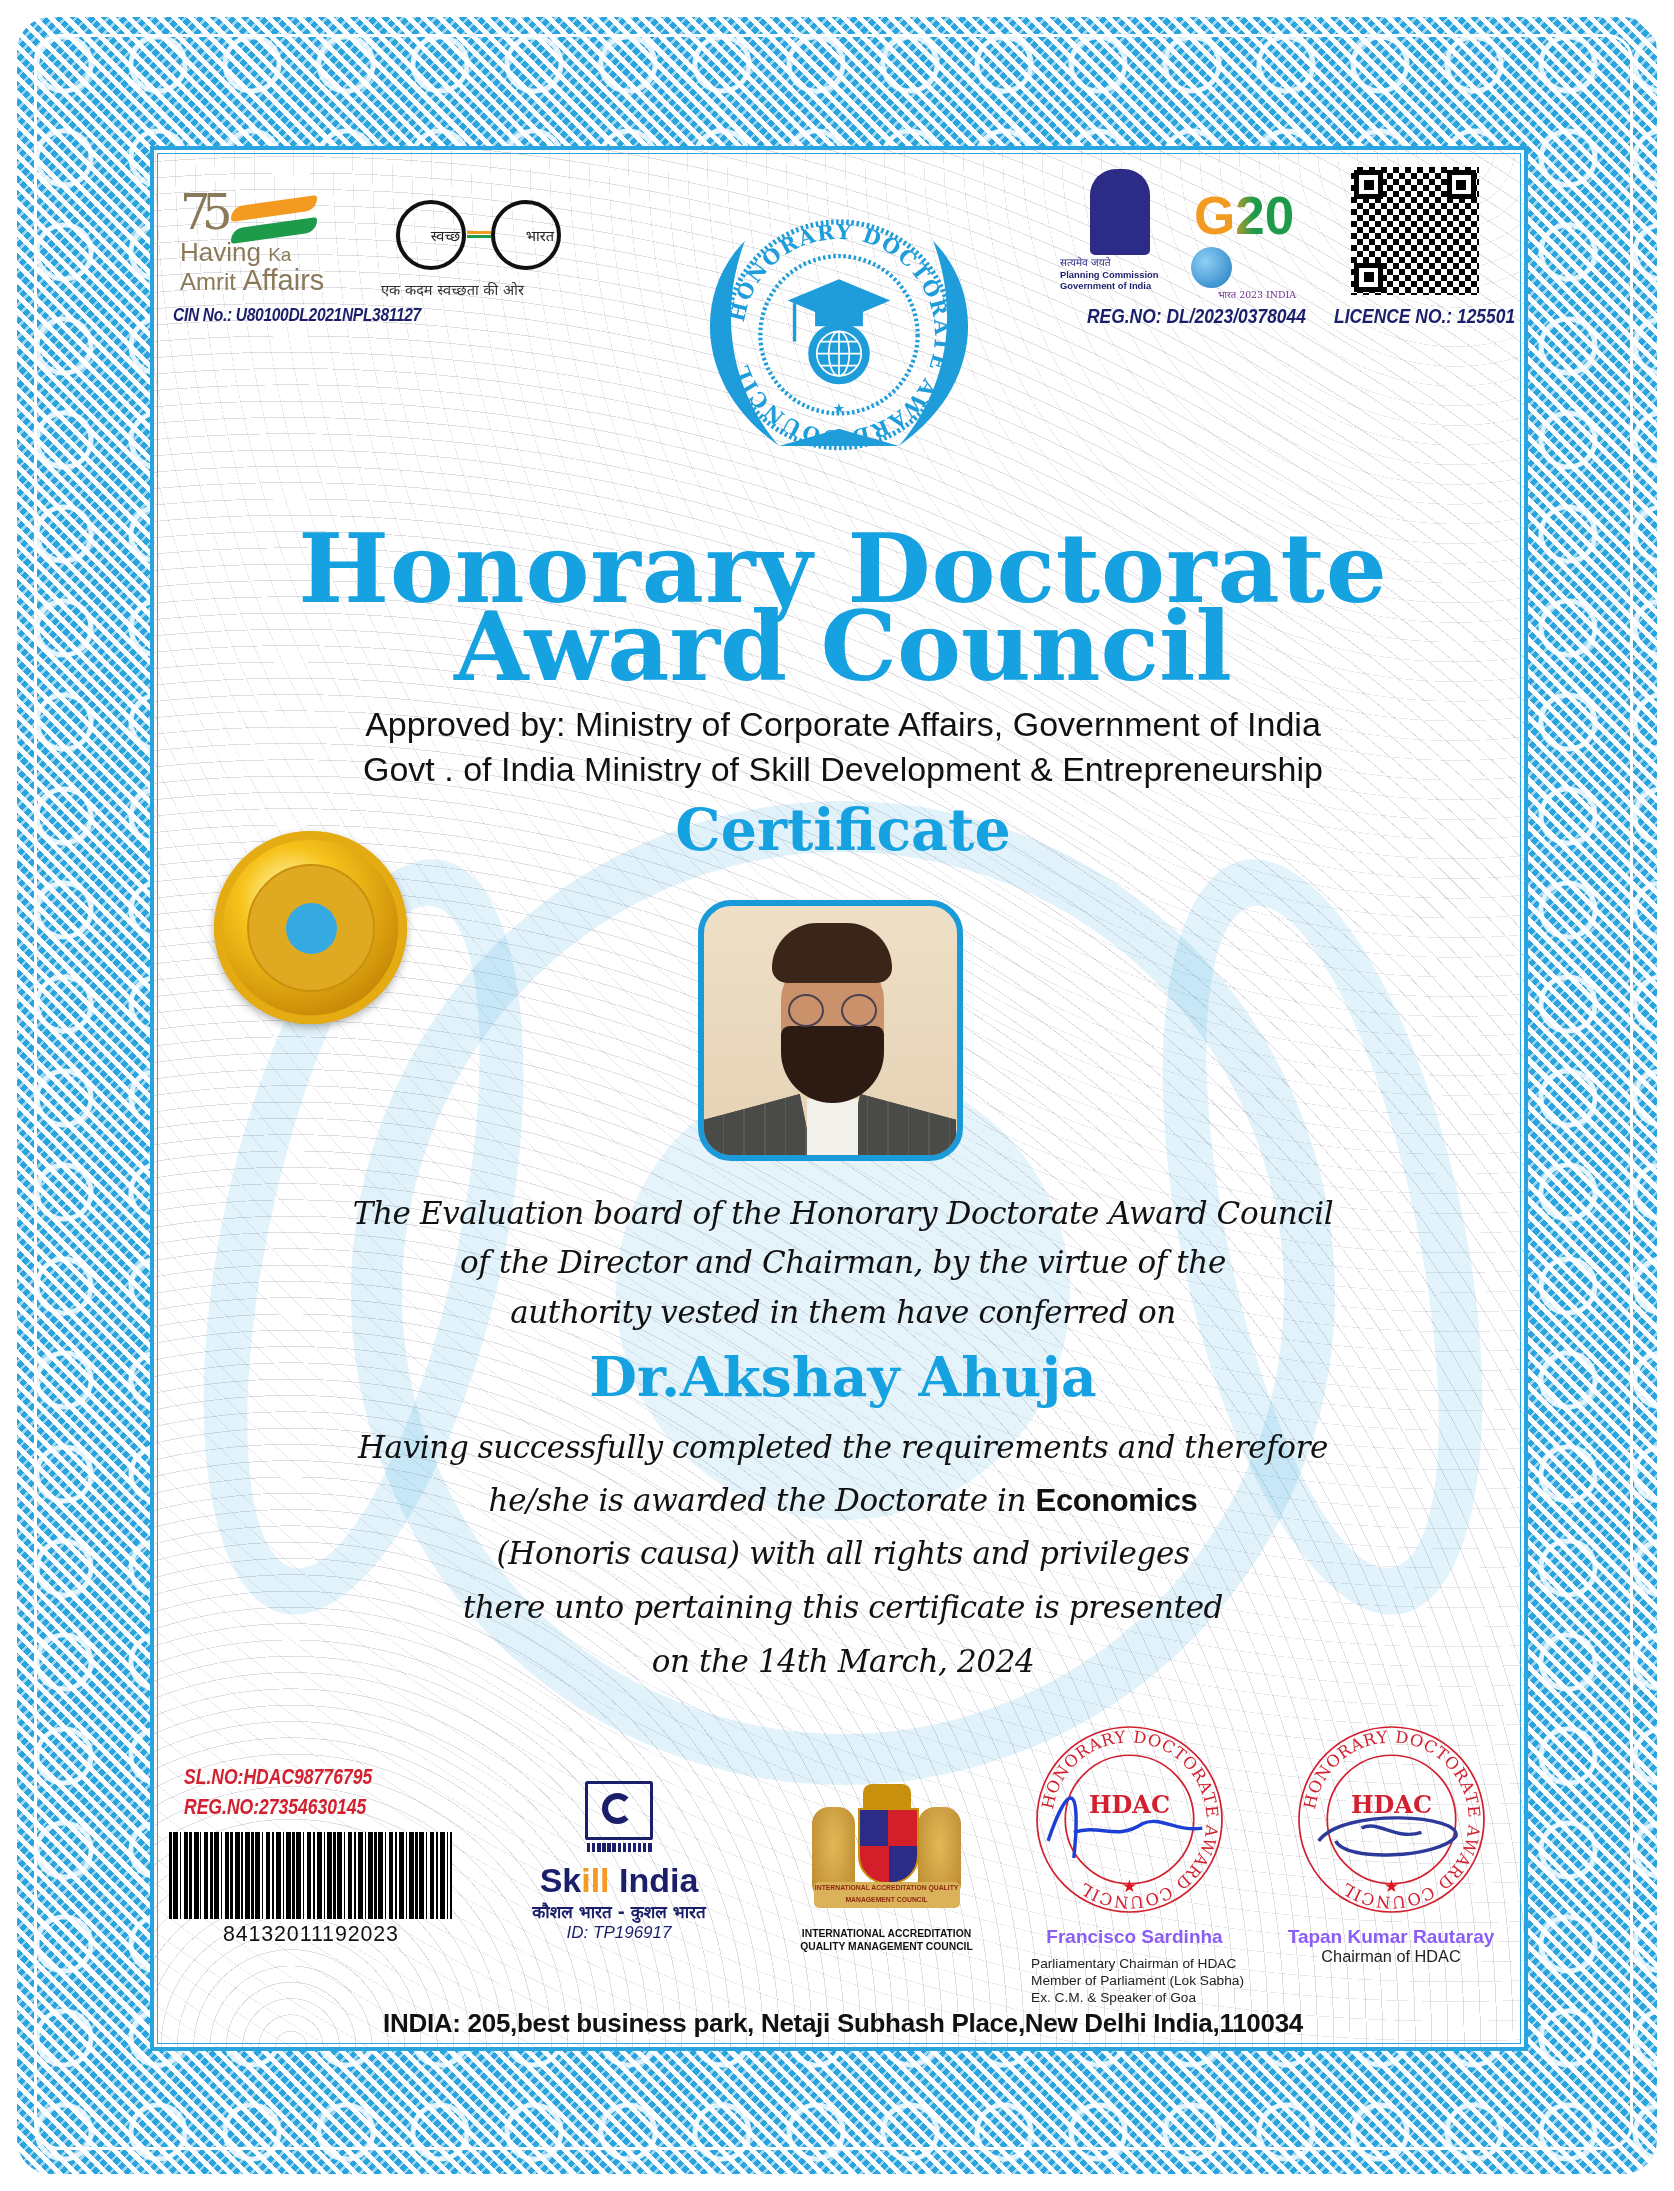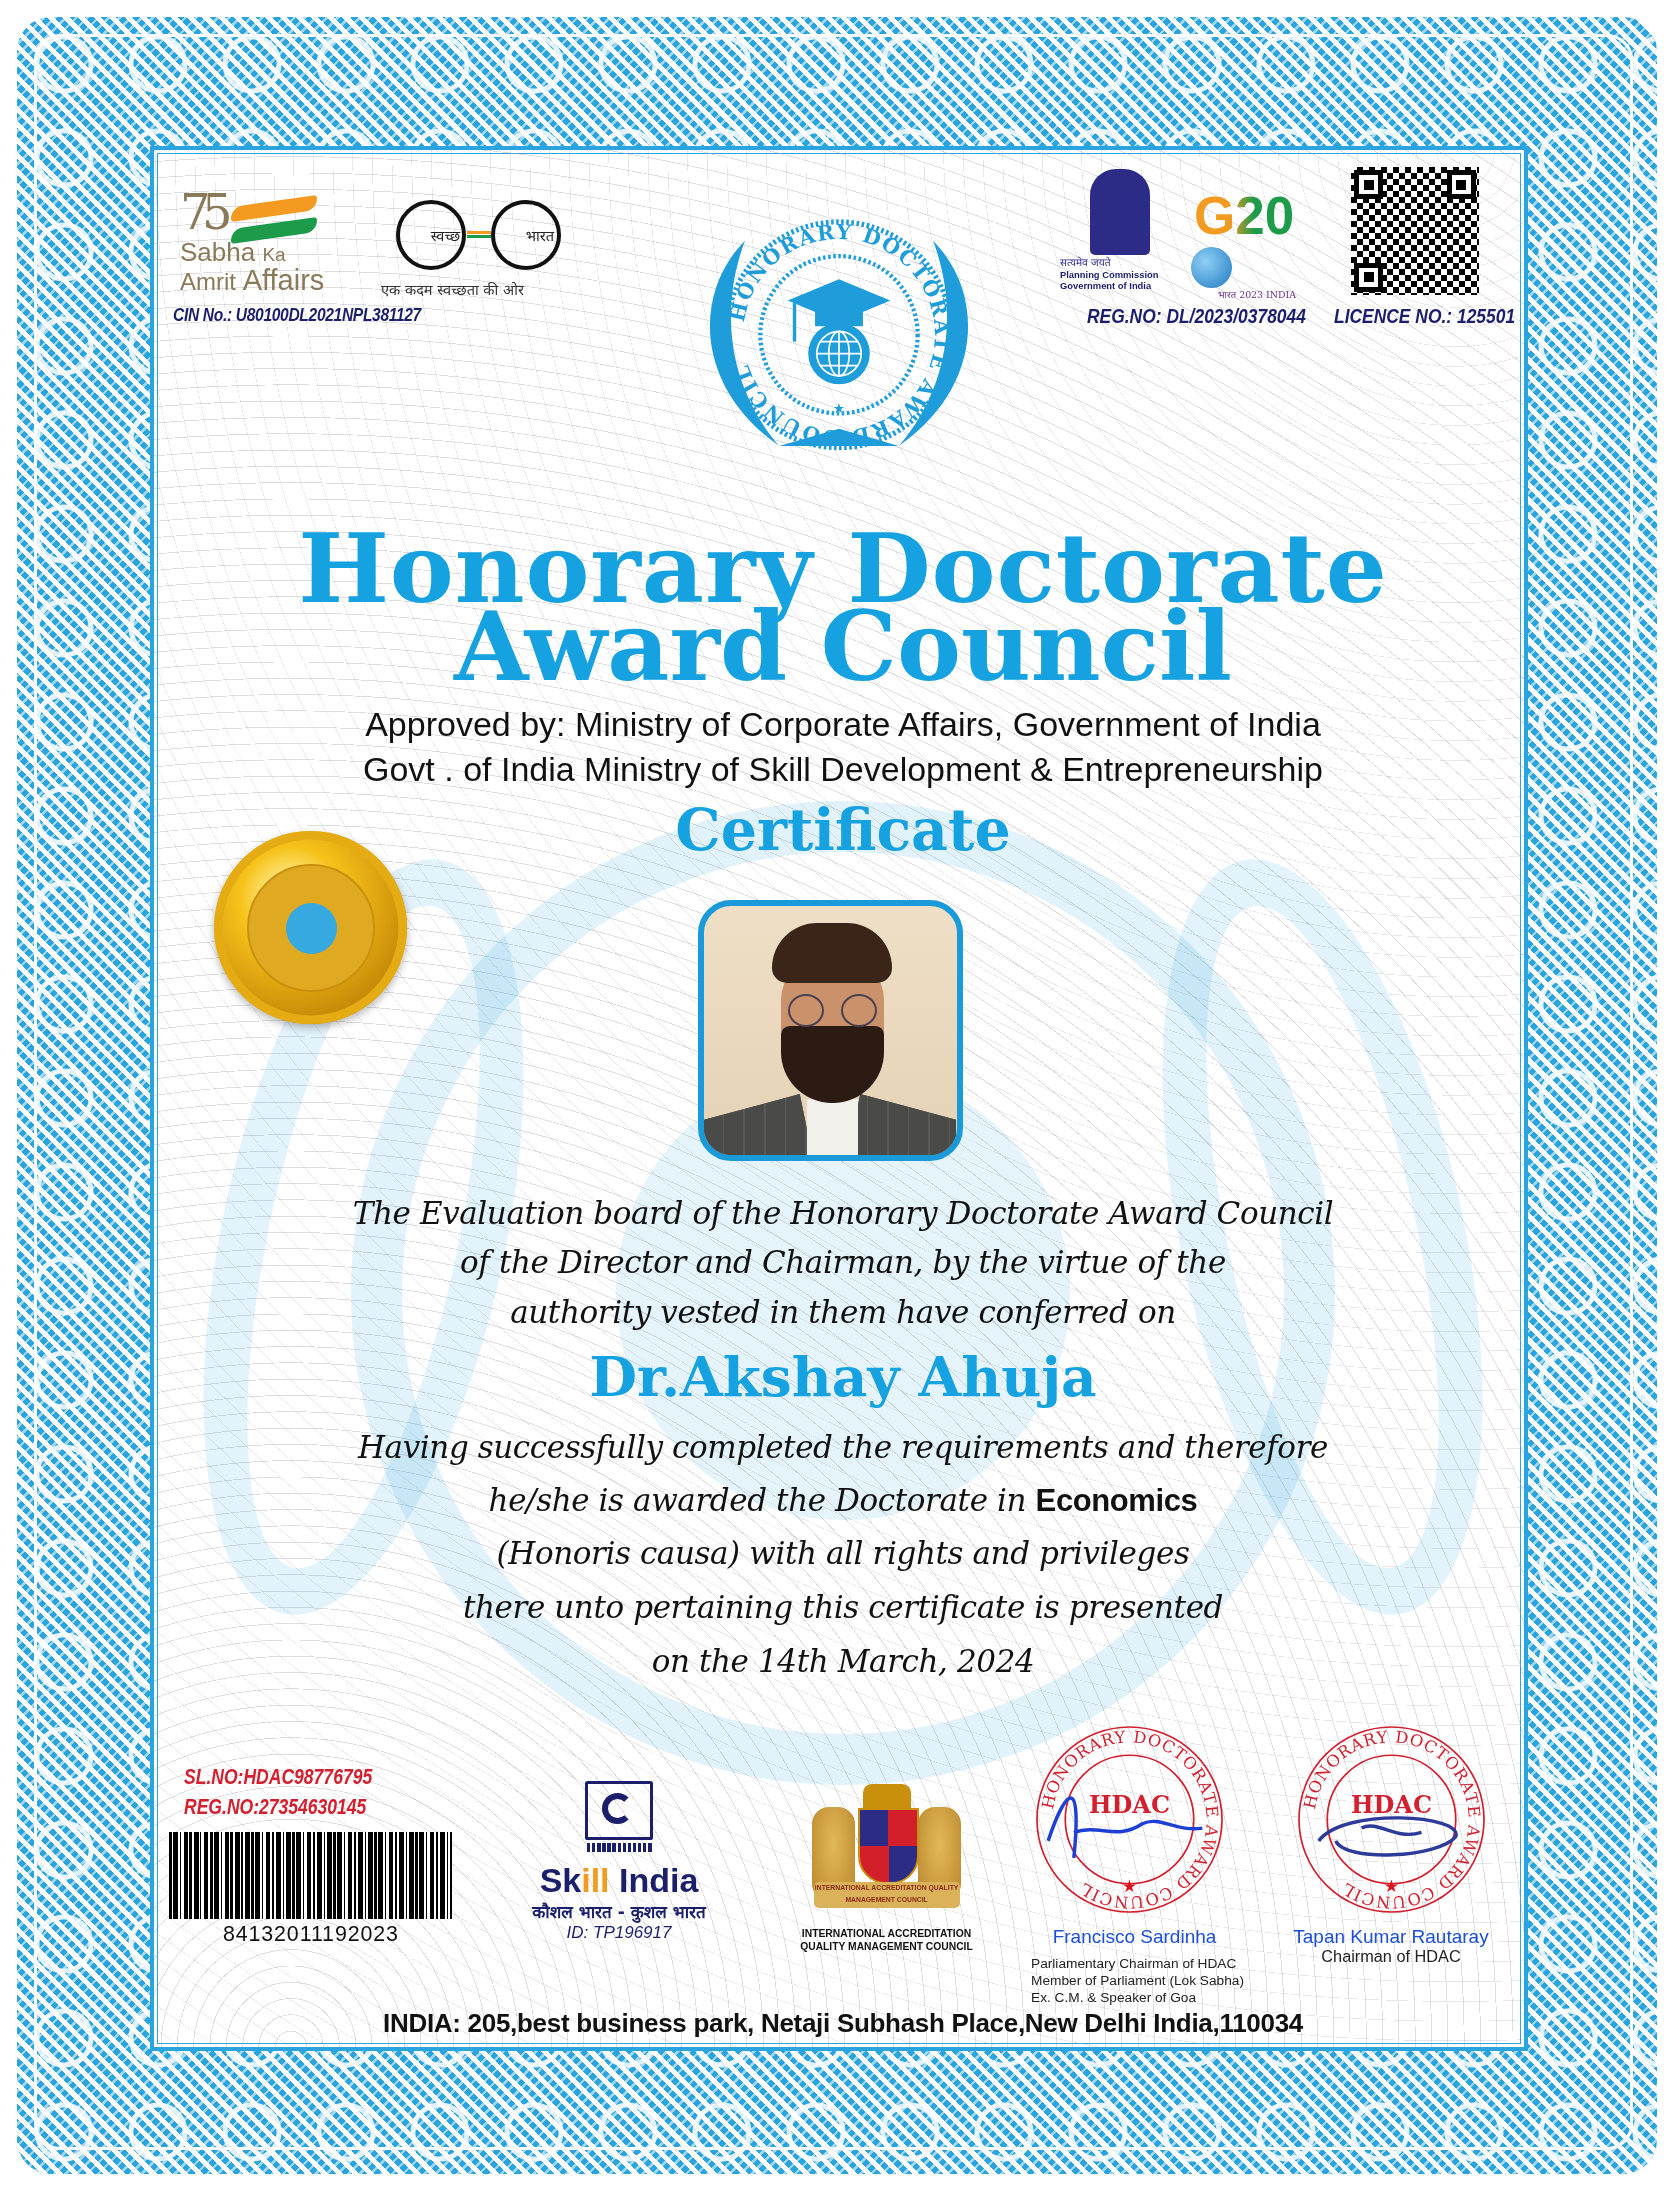--- a/index.html
+++ b/index.html
@@ -108,42 +108,42 @@
   .iaqmc{left:634px;top:1631px;width:197px;text-align:center;}
   .iaqmc .crest{position:relative;width:163px;height:146px;margin:0 auto;}
   .iaqmc .shield{position:absolute;left:53px;top:27px;width:57px;height:72px;background:conic-gradient(#d21f2a 0 25%,#2c2b86 0 50%,#d21f2a 0 75%,#2c2b86 0);border:2.6px solid #c9900e;border-radius:0 0 28px 28px;}
   .iaqmc .crown{position:absolute;left:58px;top:3.4px;width:48px;height:26px;background:#c9900e;border-radius:8.6px 8.6px 0 0;}
   .iaqmc .lionL,.iaqmc .lionR{position:absolute;top:26px;width:43px;height:94px;background:radial-gradient(ellipse at 50% 40%,#e3b857,#b8862c);border-radius:17px;}
   .iaqmc .lionL{left:6.8px;} .iaqmc .lionR{right:6.8px;}
   .iaqmc .ribbon{position:absolute;left:8.6px;top:101px;width:146px;height:26px;background:#d9b25a;border-radius:5.1px;font-size:6.8px;color:#8b2a10;font-weight:bold;line-height:12px;}
   .iaqmc .cap{font-size:10.3px;font-weight:bold;color:#111;line-height:13px;}
   .stamp{width:197px;height:197px;}
   .stamp svg{width:197px;height:197px;}
-  .sig-name{font-size:19px;font-weight:normal;color:#1d4ed8;white-space:nowrap;}
+  .sig-name{font-size:19px;font-weight:bold;color:#8b5cf6;white-space:nowrap;}
   .sig-role{font-size:13.7px;color:#222;line-height:17px;white-space:nowrap;}
   .address{left:0;width:1378px;top:1858px;text-align:center;font-size:26px;font-weight:bold;color:#111;letter-spacing:-0.3px;}
 </style>
 </head>
 <body>
 
 <div class="border-outer"></div>
 <div class="border-pattern"></div>
 <div class="border-line"></div>
 
 <div class="panel">
   <div class="guilloche"></div>
   <div class="watermark"></div>
   <div class="wm-leaf" style="left:68px;top:702px;transform:rotate(12deg);"></div>
   <div class="wm-leaf" style="left:1027px;top:702px;transform:rotate(-12deg);"></div>
 
   <div class="abs akam">
     <span class="seventy">75</span>
     <span class="flag-o"></span>
     <span class="flag-g"></span>
-    <div class="line1"><span>Sabha</span> <span class="ka">Ka</span></div>
+    <div class="line1"><span>Having</span> <span class="ka">Ka</span></div>
     <div class="line2"><span>Amrit</span> <span class="big">Affairs</span></div>
   </div>
   <div class="abs swachh">
     <div class="lens" style="left:15.4px">
         <span>स्वच्छ</span>
       </div>
     <div class="bridge"></div>
     <div class="lens" style="left:110px">
         <span>भारत</span>
       </div>

